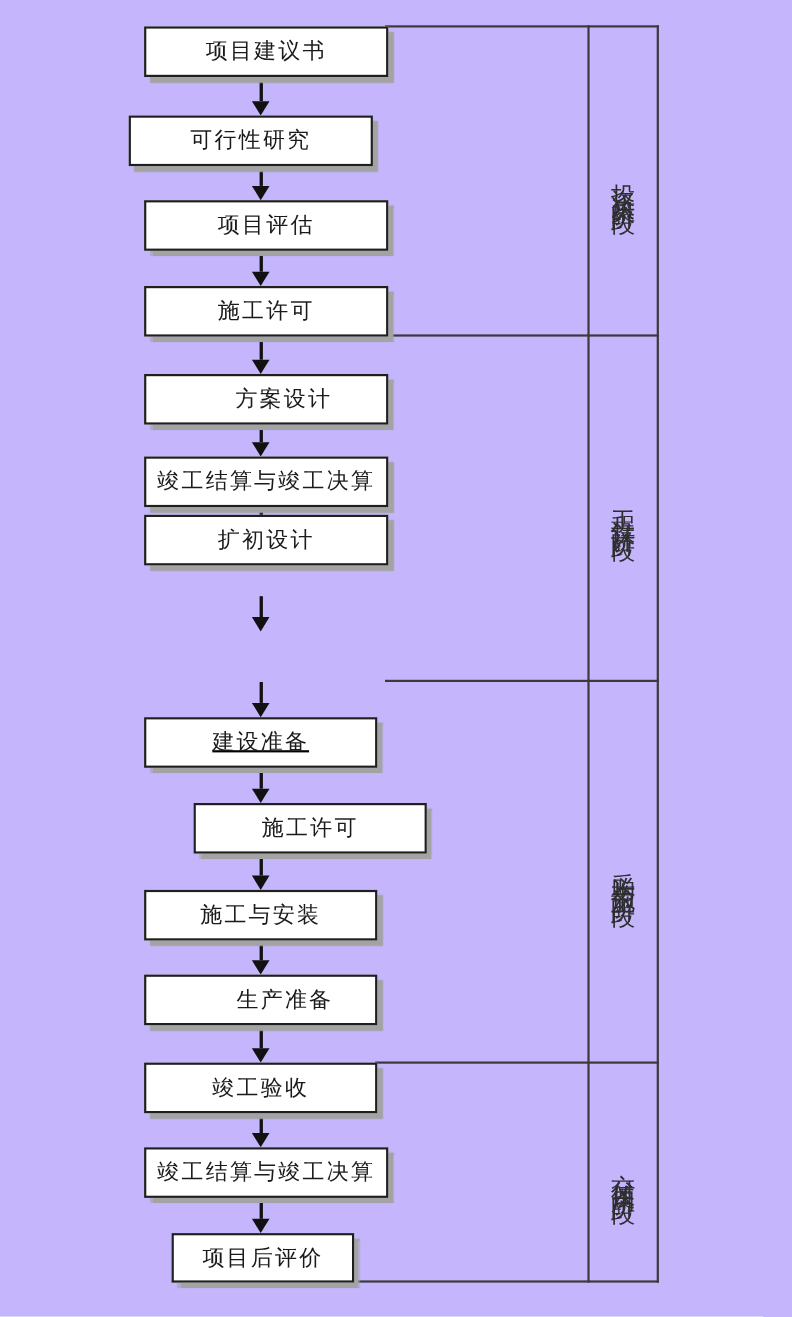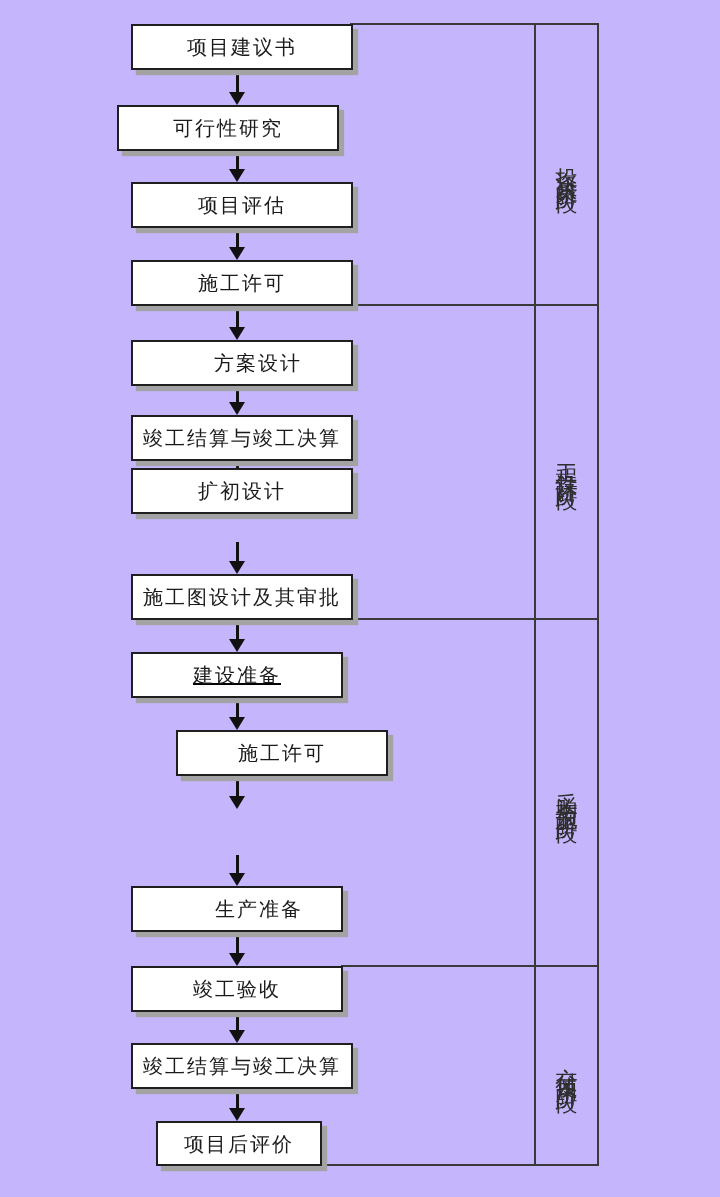--- a/index.html
+++ b/index.html
@@ -125,29 +125,29 @@
     </div>
   <div class="box" style="left:131px; top:340px; width:222px; height:46px;padding-left:32px;">
       <span class="box-label">方案设计</span>
     </div>
   <div class="box" style="left:131px; top:415px; width:222px; height:46px;">
       <span class="box-label">竣工结算与竣工决算</span>
     </div>
   <div class="box" style="left:131px; top:468px; width:222px; height:46px;">
       <span class="box-label">扩初设计</span>
     </div>
-  <div class="box" style="left:131px; top:574px; width:222px; height:46px;">
-      <span class="box-label">施工图设计及其审批</span>
-    </div>
   <div class="box" style="left:131px; top:652px; width:212px; height:46px;text-decoration:underline;">
       <span class="box-label">建设准备</span>
     </div>
   <div class="box" style="left:131px; top:730px; width:212px; height:46px;margin-left:45px;">
       <span class="box-label">施工许可</span>
     </div>
+  <div class="box" style="left:131px; top:809px; width:212px; height:46px;">
+      <span class="box-label">施工与安装</span>
+    </div>
   <div class="box" style="left:131px; top:886px; width:212px; height:46px;padding-left:44px;">
       <span class="box-label">生产准备</span>
     </div>
   <div class="box" style="left:131px; top:966px; width:212px; height:46px;">
       <span class="box-label">竣工验收</span>
     </div>
   <div class="box" style="left:156px; top:1121px; width:166px; height:45px;">
       <span class="box-label">项目后评价</span>
     </div>
   <div class="box" style="left:131px; top:1043px; width:222px; height:46px;">

